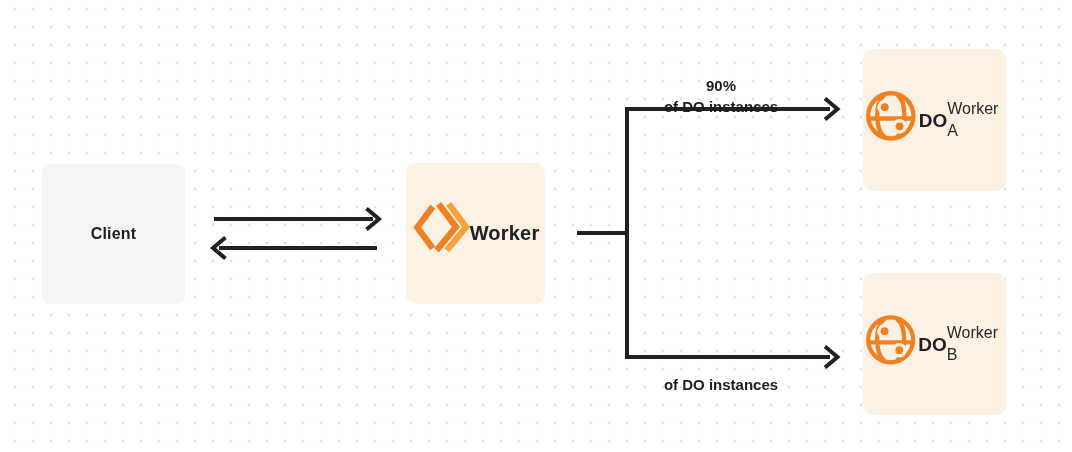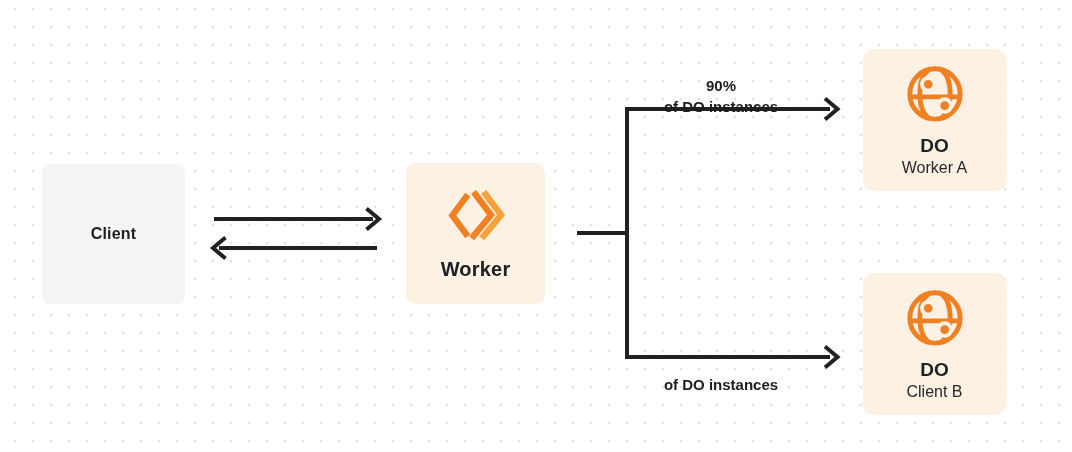--- a/index.html
+++ b/index.html
@@ -16,21 +16,21 @@
   }
   .edges {
     position: absolute;
     left: 0; top: 0;
     width: 1072px; height: 452px;
     pointer-events: none;
   }
   .node {
     position: absolute;
     display: flex;
-    flex-direction: column;
+    flex-direction: row;
     align-items: center;
     justify-content: center;
     box-sizing: border-box;
   }
   .node-client {
     left: 42px; top: 164px;
     width: 143px; height: 140px;
     background: #f5f5f6;
     border-radius: 8px;
   }
@@ -155,16 +155,16 @@
         <path d="M25,8.5 C13.5,17 13.5,49 25,57.5"></path>
         <path d="M39,8.5 C50.5,17 50.5,49 39,57.5"></path>
         <path d="M6.5,36 H57.5"></path>
       </g>
       <circle cx="25" cy="23" r="8.5" stroke="none" fill="#fcf1e2"></circle>
       <circle cx="25" cy="23" r="4.5" stroke="none" fill="#f08122"></circle>
       <circle cx="42" cy="45" r="8.5" stroke="none" fill="#fcf1e2"></circle>
       <circle cx="42" cy="45" r="4.5" stroke="none" fill="#f08122"></circle>
     </svg>
     <div class="do-title">DO</div>
-    <div class="do-subtitle">Client B</div>
+    <div class="do-subtitle">Worker B</div>
   </div>
 
 </div>
 
 </body></html>

